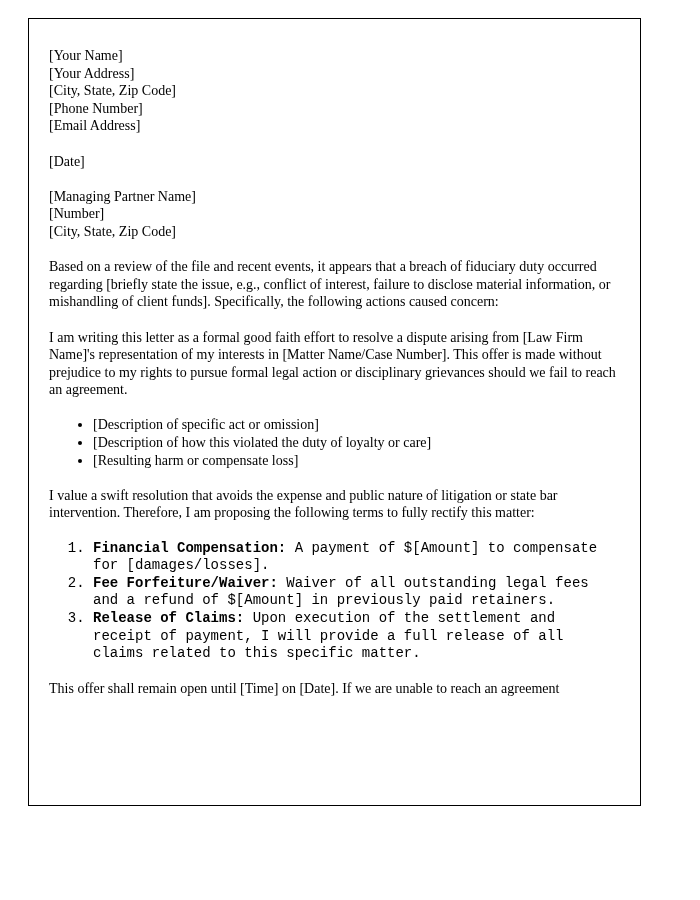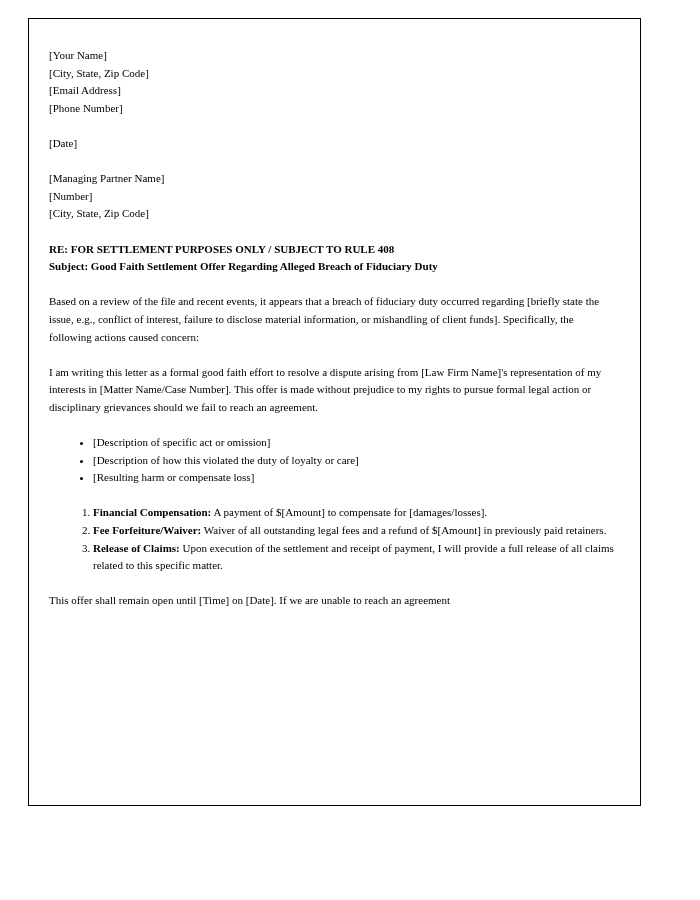--- a/index.html
+++ b/index.html
@@ -22,85 +22,84 @@
       top: 18px;
       width: 613px;
       height: 788px;
       border: 1px solid #000000;
       box-sizing: border-box;
       padding: 28px 24px 0 20px;
       overflow: hidden;
       background: #ffffff;
     }
     .letter {
-      font-size: 11px;
+      font-size: 14px;
       line-height: 17.6px;
     }
     .block {
       margin: 0 0 17.6px 0;
     }
     .letter p {
       margin: 0 0 17.6px 0;
     }
     .bold {
       font-weight: bold;
     }
     ul.bullets {
       margin: 0 0 17.6px 0;
       padding-left: 44px;
       list-style-type: disc;
     }
     ol.terms {
       margin: 0 0 17.6px 0;
       padding-left: 44px;
+      font-family: Liberation Mono, monospace;
     }
     ul.bullets li, ol.terms li {
       margin: 0;
     }
   </style>
 </head>
 <body>
 
 <div class="page">
   <div class="letter-frame">
     <div class="letter">
 
       <div class="block">
         <div>[Your Name]</div>
+        <div>[Your Address]</div>
         <div>[City, State, Zip Code]</div>
+        <div>[Phone Number]</div>
         <div>[Email Address]</div>
-        <div>[Phone Number]</div>
       </div>
 
       <div class="block">
         <div>[Date]</div>
       </div>
 
       <div class="block">
         <div>[Managing Partner Name]</div>
         <div>[Number]</div>
         <div>[City, State, Zip Code]</div>
       </div>
 
-      <div class="block">
-        <div class="bold">RE: FOR SETTLEMENT PURPOSES ONLY / SUBJECT TO RULE 408</div>
-        <div class="bold">Subject: Good Faith Settlement Offer Regarding Alleged Breach of Fiduciary Duty</div>
-      </div>
 
 
       <p>Based on a review of the file and recent events, it appears that a breach of fiduciary duty occurred regarding [briefly state the issue, e.g., conflict of interest, failure to disclose material information, or mishandling of client funds]. Specifically, the following actions caused concern:</p>
 
       <p>I am writing this letter as a formal good faith effort to resolve a dispute arising from [Law Firm Name]'s representation of my interests in [Matter Name/Case Number]. This offer is made without prejudice to my rights to pursue formal legal action or disciplinary grievances should we fail to reach an agreement.</p>
 
       <ul class="bullets">
         <li>[Description of specific act or omission]</li>
         <li>[Description of how this violated the duty of loyalty or care]</li>
         <li>[Resulting harm or compensate loss]</li>
       </ul>
 
+      <p>I value a swift resolution that avoids the expense and public nature of litigation or state bar intervention. Therefore, I am proposing the following terms to fully rectify this matter:</p>
 
       <ol class="terms">
         <li><span class="bold">Financial Compensation:</span><span> A payment of $[Amount] to compensate for [damages/losses].</span></li>
         <li><span class="bold">Fee Forfeiture/Waiver:</span><span> Waiver of all outstanding legal fees and a refund of $[Amount] in previously paid retainers.</span></li>
         <li><span class="bold">Release of Claims:</span><span> Upon execution of the settlement and receipt of payment, I will provide a full release of all claims related to this specific matter.</span></li>
       </ol>
 
       <p>This offer shall remain open until [Time] on [Date]. If we are unable to reach an agreement</p>
 
     </div>

